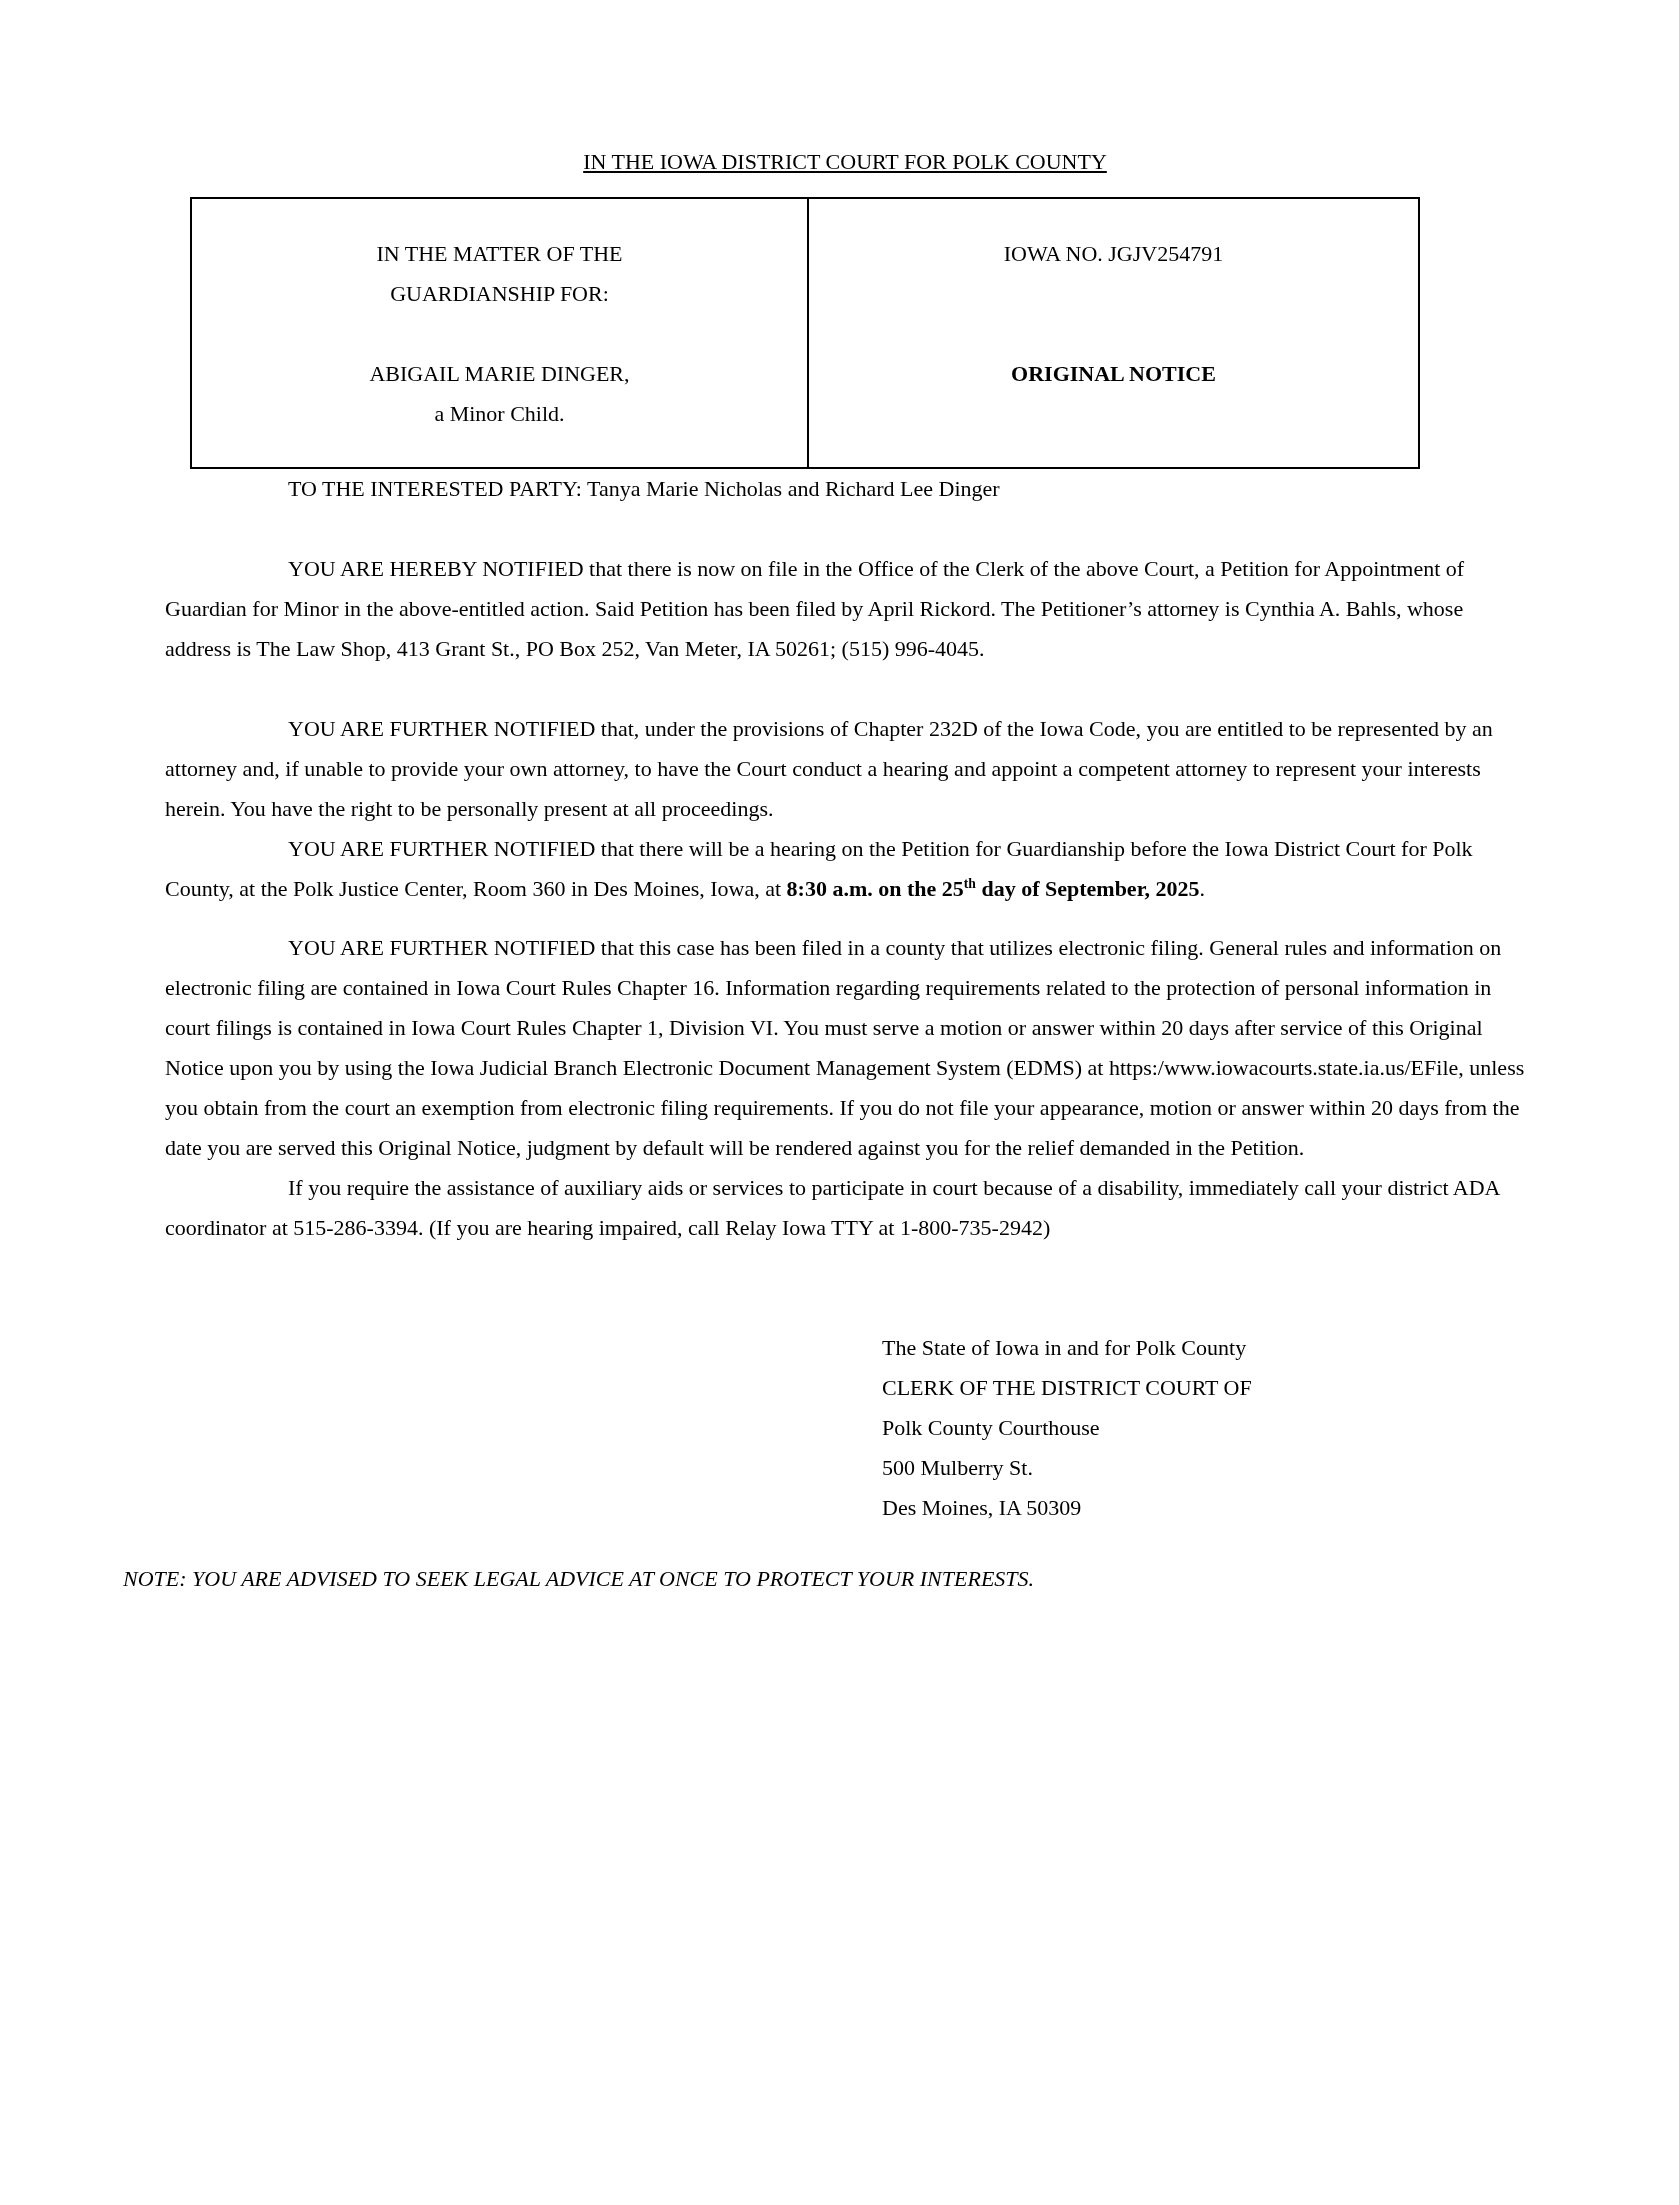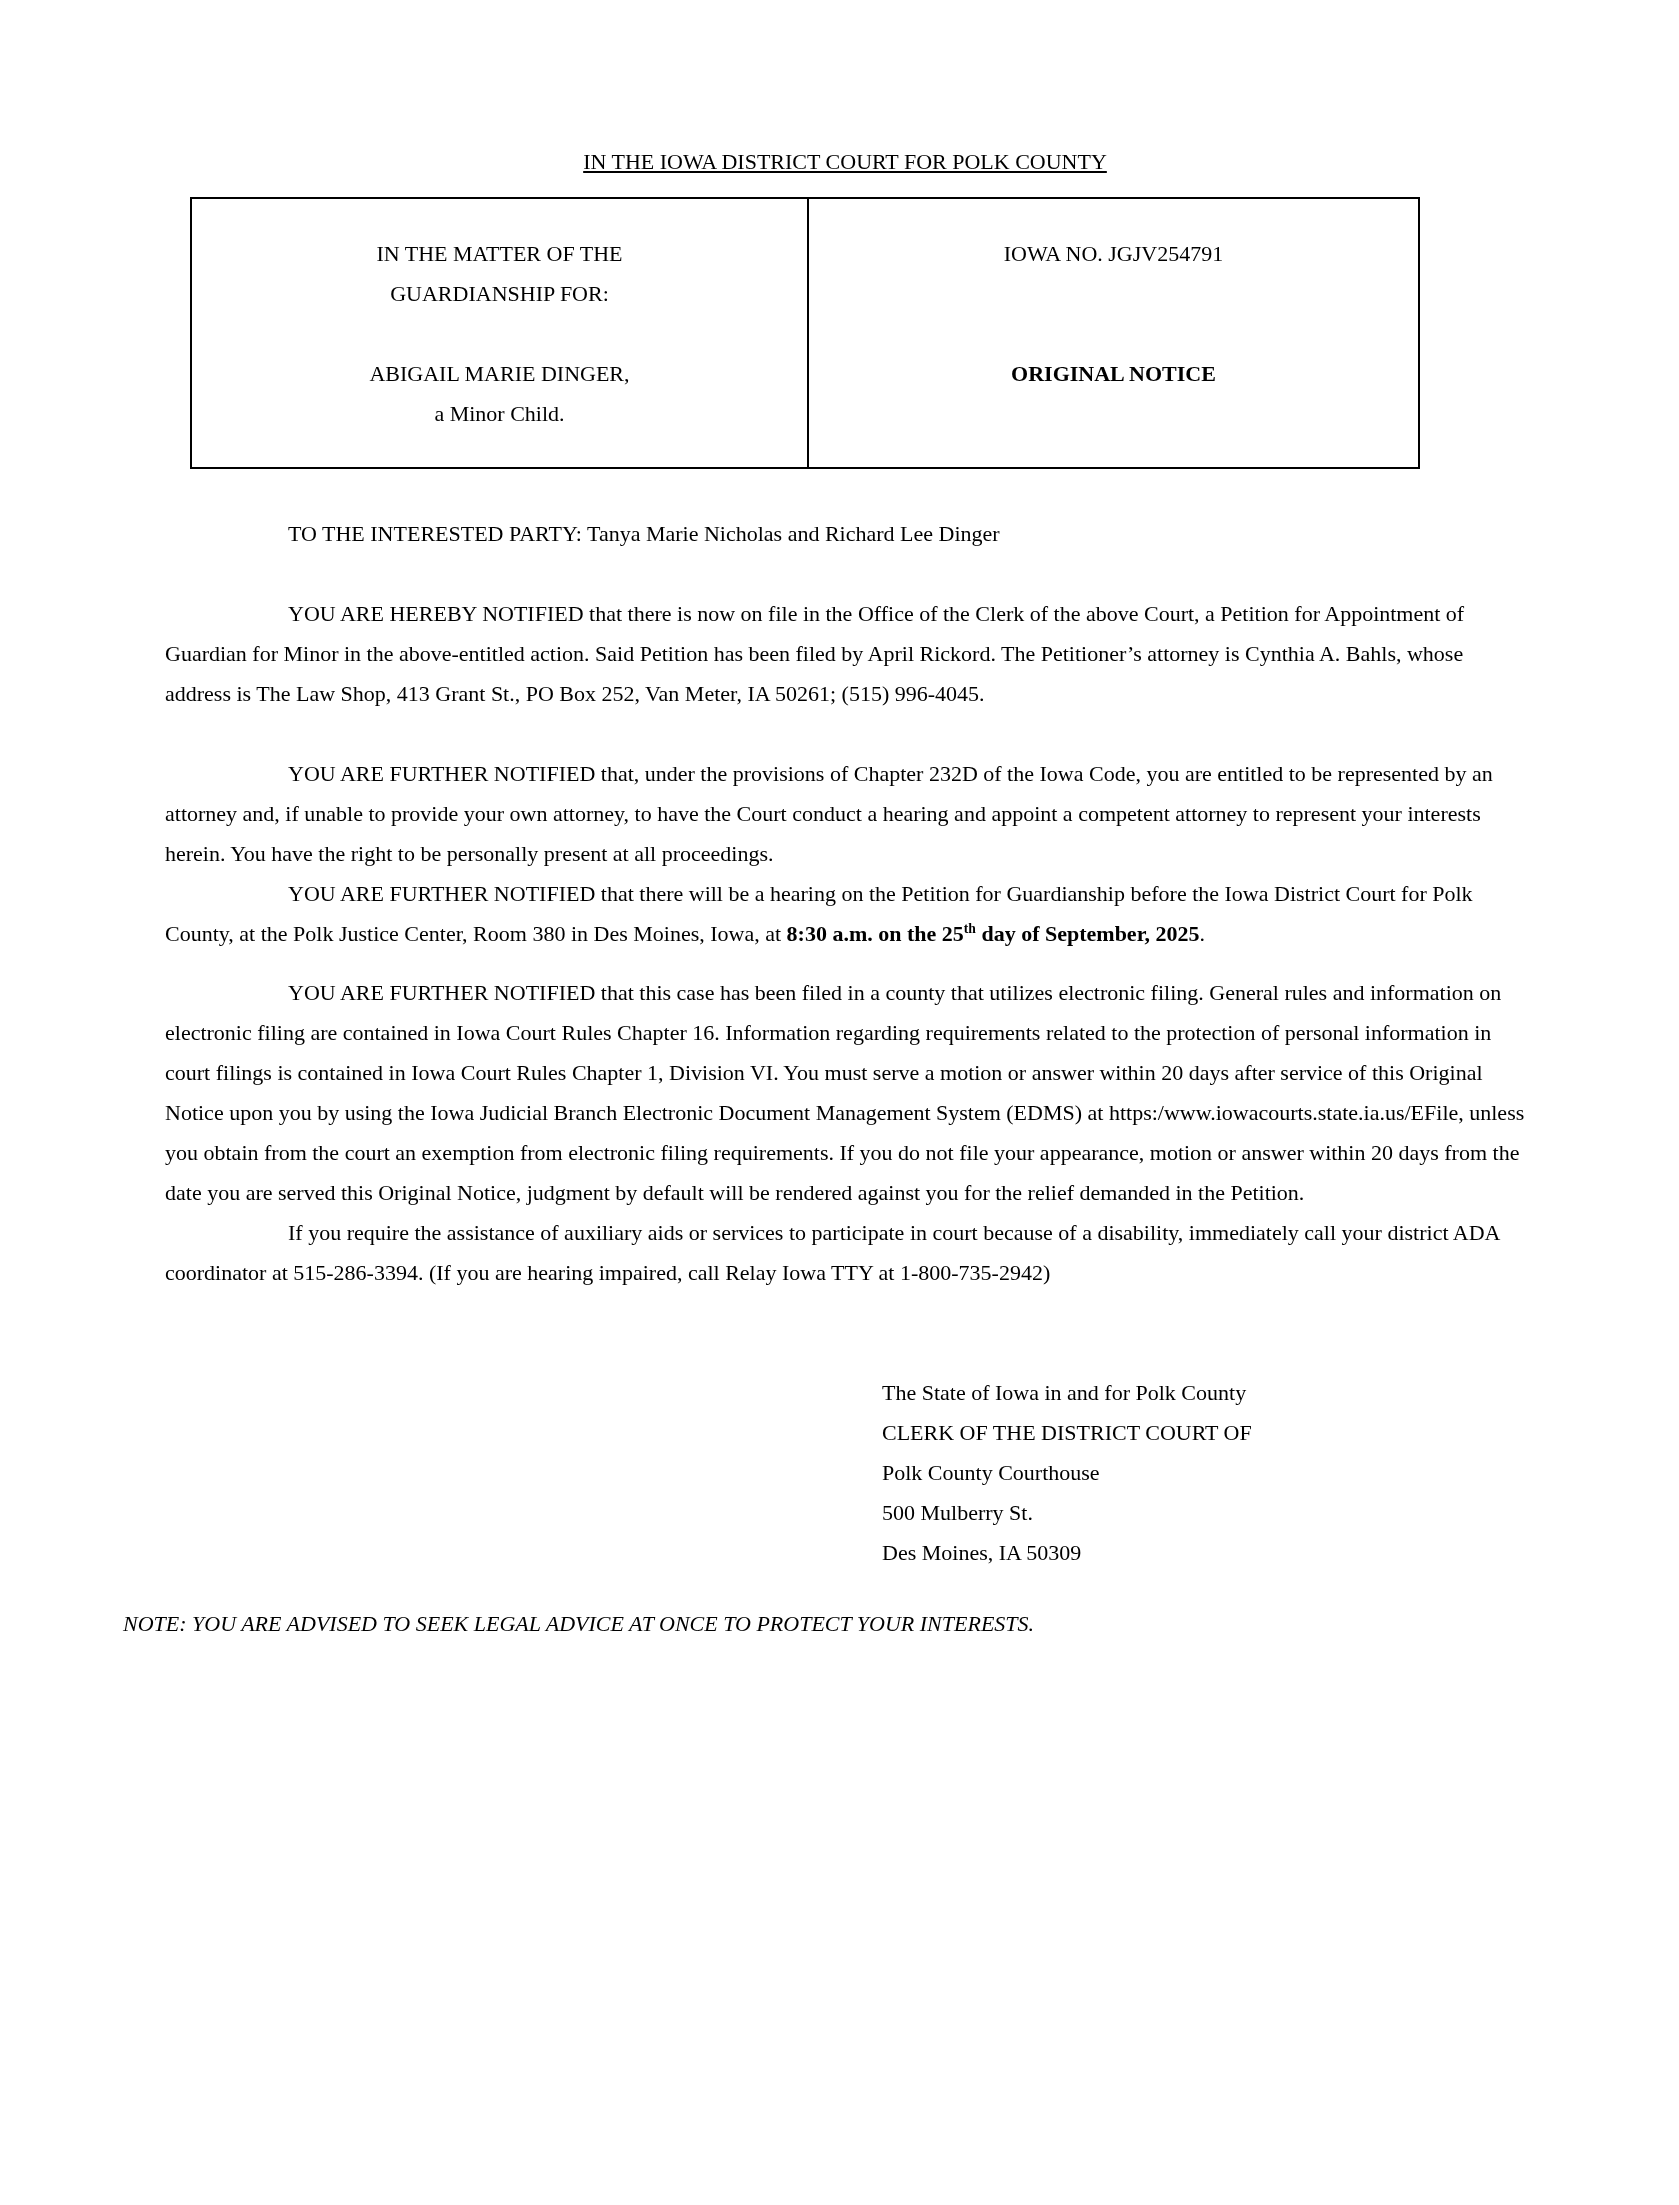--- a/index.html
+++ b/index.html
@@ -31,21 +31,20 @@
     text-align: center;
   }
   .caption-left {
     width: 617px;
     border-right: 2.2px solid #000000;
   }
   .caption-right { flex: 1; }
   .cap-line { min-height: 40px; }
   .bold { font-weight: bold; }
   .to-line {
-    margin-top: 45px;
     text-indent: 123px;
   }
   .para { text-indent: 123px; }
   .gap { height: 40px; }
   .para-efiling { margin-top: 19px; }
   sup.ord {
     font-size: 0.62em;
     vertical-align: super;
     line-height: 0;
   }
@@ -87,21 +86,21 @@
   <div class="to-line">TO THE INTERESTED PARTY: Tanya Marie Nicholas and Richard Lee Dinger</div>
 
   <div class="gap"></div>
 
   <div class="para">YOU ARE HEREBY NOTIFIED that there is now on file in the Office of the Clerk of the above Court, a Petition for Appointment of Guardian for Minor in the above-entitled action.  Said Petition has been filed by April Rickord. The Petitioner’s attorney is Cynthia A. Bahls, whose address is The Law Shop, 413 Grant St., PO Box 252, Van Meter, IA 50261; (515) 996-4045.</div>
 
   <div class="gap"></div>
 
   <div class="para">YOU ARE FURTHER NOTIFIED that, under the provisions of Chapter 232D of the Iowa Code, you are entitled to be represented by an attorney and, if unable to provide your own attorney, to have the Court conduct a hearing and appoint a competent attorney to represent your interests herein. You have the right to be personally present at all proceedings.</div>
 
-  <div class="para"><span>YOU ARE FURTHER NOTIFIED that there will be a hearing on the Petition for Guardianship before the Iowa District Court for Polk County, at the Polk Justice Center, Room 380 in Des Moines, Iowa, at </span><span class="bold"><span>8:30 a.m. on the 25</span><sup class="ord">th</sup><span> day of September, 2025</span></span><span>.</span></div>
+  <div class="para"><span>YOU ARE FURTHER NOTIFIED that there will be a hearing on the Petition for Guardianship before the Iowa District Court for Polk County, at the Polk Justice Center, Room 360 in Des Moines, Iowa, at </span><span class="bold"><span>8:30 a.m. on the 25</span><sup class="ord">th</sup><span> day of September, 2025</span></span><span>.</span></div>
 
   <div class="para para-efiling">YOU ARE FURTHER NOTIFIED that this case has been filed in a county that utilizes electronic filing. General rules and information on electronic filing are contained in Iowa Court Rules Chapter 16.  Information regarding requirements related to the protection of personal information in court filings is contained in Iowa Court Rules Chapter 1, Division VI. You must serve a motion or answer within 20 days after service of this Original Notice upon you by using the Iowa Judicial Branch Electronic Document Management System (EDMS) at https:/www.iowacourts.state.ia.us/EFile, unless you obtain from the court an exemption from electronic filing requirements.  If you do not file your appearance, motion or answer within 20 days from the date you are served this Original Notice, judgment by default will be rendered against you for the relief demanded in the Petition.</div>
 
   <div class="para">If you require the assistance of auxiliary aids or services to participate in court because of a disability, immediately call your district ADA coordinator at 515-286-3394.  (If you are hearing impaired, call Relay Iowa TTY at 1-800-735-2942)</div>
 
   <div class="signature">
     <div>The State of Iowa in and for Polk County</div>
     <div>CLERK OF THE DISTRICT COURT OF</div>
     <div>Polk County Courthouse</div>
     <div>500 Mulberry St.</div>

